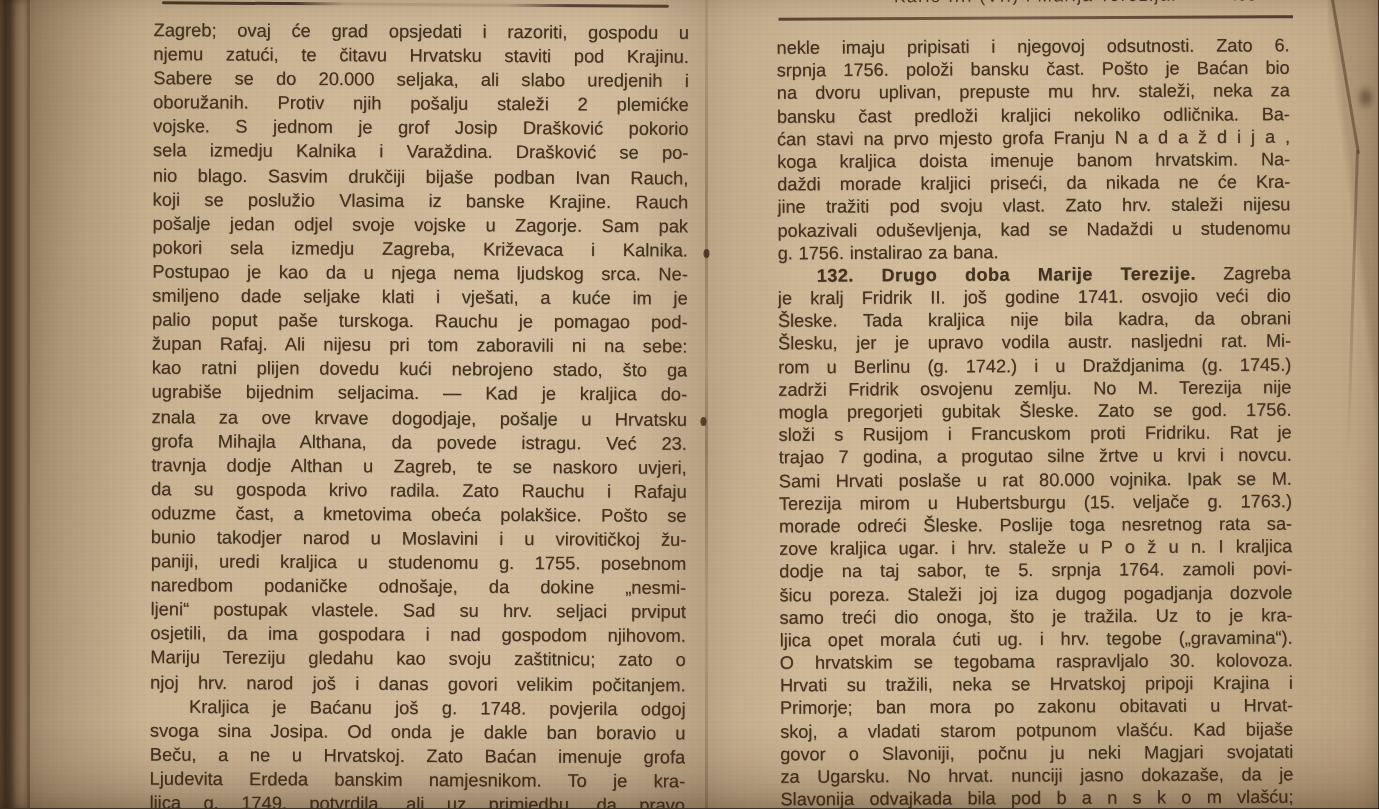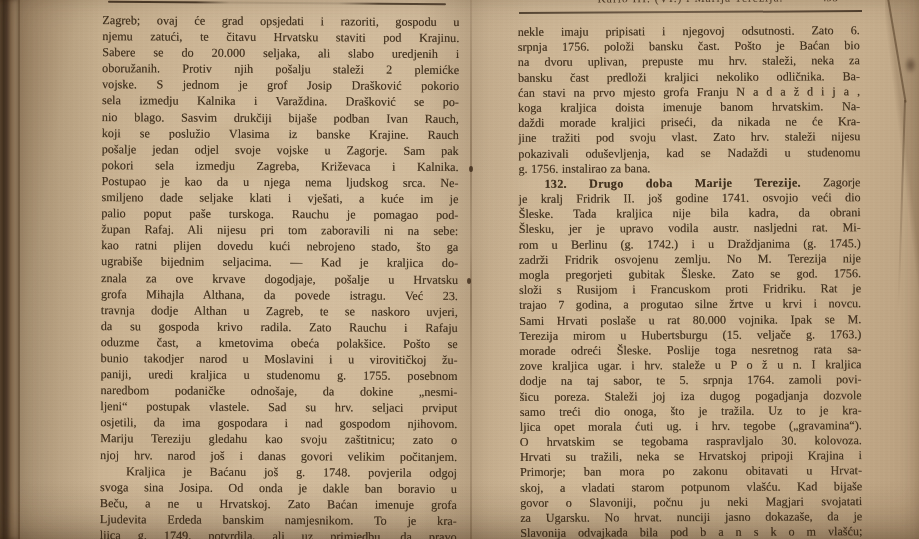--- a/index.html
+++ b/index.html
@@ -1,18 +1,18 @@
 <!DOCTYPE html>
 <html><head>
 <meta charset="utf-8">
 <style>
   html,body{margin:0;padding:0;background:#140d07;}
   #stage{
     position:relative;width:919px;height:539px;overflow:hidden;
-    font-family:Liberation Serif, serif;
+    font-family:Liberation Sans, sans-serif;
     background:linear-gradient(100deg,#a78c6c 0%,#c2ab8a 8%,#ccb595 20%,#d1bb9c 38%,#cbb494 52%,#d0b998 66%,#c7af8e 85%,#b89e7d 100%);
   }
   
   .spine-edge{
     position:absolute;left:0;top:0;width:20px;height:100%;
     background:linear-gradient(90deg,#6b543d 0%,#4a3827 18%,#564231 34%,#8d7355 55%,#ab9071 78%,#b69b79 100%);
     box-shadow:inset -3px 0 4px rgba(60,42,25,.45);
   }
   .paper-shading{
     position:absolute;left:18px;top:0;right:0;height:100%;pointer-events:none;
@@ -131,21 +131,21 @@
       <div class="line">nekle imaju pripisati i njegovoj odsutnosti. Zato 6.</div>
       <div class="line">srpnja 1756. položi bansku čast. Pošto je Baćan bio</div>
       <div class="line">na dvoru uplivan, prepuste mu hrv. staleži, neka za</div>
       <div class="line">bansku čast predloži kraljici nekoliko odličnika. Ba-</div>
       <div class="line">ćan stavi na prvo mjesto grofa Franju N a d a ž d i j a ,</div>
       <div class="line">koga kraljica doista imenuje banom hrvatskim. Na-</div>
       <div class="line">daždi morade kraljici priseći, da nikada ne će Kra-</div>
       <div class="line">jine tražiti pod svoju vlast. Zato hrv. staleži nijesu</div>
       <div class="line">pokazivali oduševljenja, kad se Nadaždi u studenomu</div>
       <div class="line noj">g. 1756. instalirao za bana.</div>
-      <div class="line indent"><span class="bold">132. Drugo doba Marije Terezije.</span><span> Zagorje</span></div>
+      <div class="line indent"><span class="bold">132. Drugo doba Marije Terezije.</span><span> Zagreba</span></div>
       <div class="line">je kralj Fridrik II. još godine 1741. osvojio veći dio</div>
       <div class="line">Šleske. Tada kraljica nije bila kadra, da obrani</div>
       <div class="line">Šlesku, jer je upravo vodila austr. nasljedni rat. Mi-</div>
       <div class="line">rom u Berlinu (g. 1742.) i u Draždjanima (g. 1745.)</div>
       <div class="line">zadrži Fridrik osvojenu zemlju. No M. Terezija nije</div>
       <div class="line">mogla pregorjeti gubitak Šleske. Zato se god. 1756.</div>
       <div class="line">složi s Rusijom i Francuskom proti Fridriku. Rat je</div>
       <div class="line">trajao 7 godina, a progutao silne žrtve u krvi i novcu.</div>
       <div class="line">Sami Hrvati poslaše u rat 80.000 vojnika. Ipak se M.</div>
       <div class="line">Terezija mirom u Hubertsburgu (15. veljače g. 1763.)</div>

